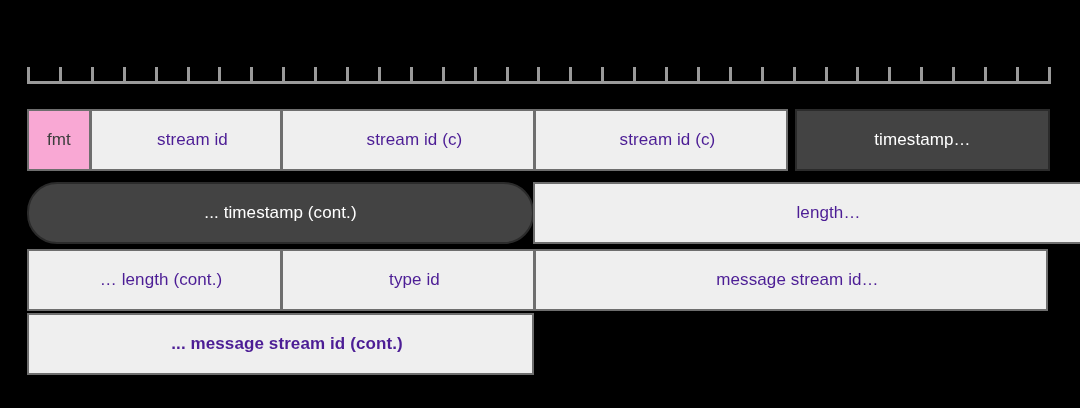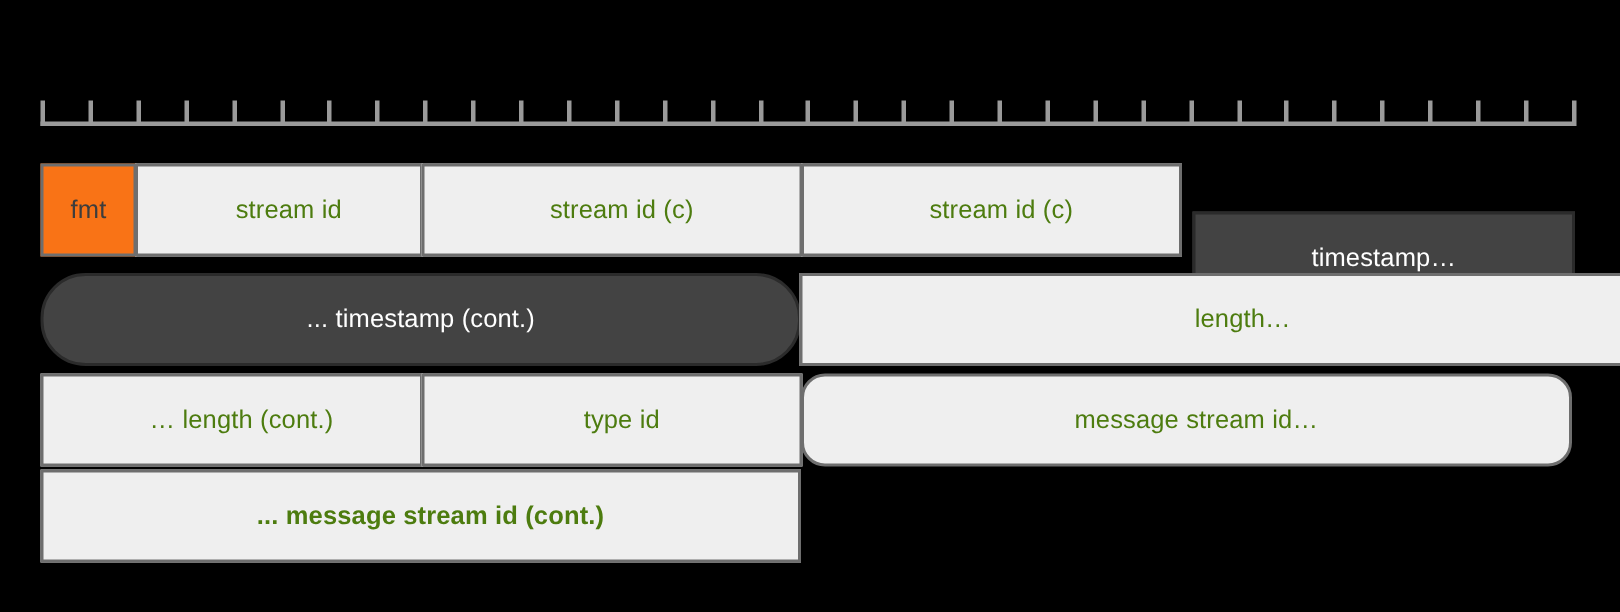--- a/index.html
+++ b/index.html
@@ -59,25 +59,25 @@
     display: flex;
     align-items: center;
     justify-content: center;
     font-size: 17px;
     letter-spacing: 0.1px;
     white-space: nowrap;
   }
   .cell.light {
     background: #efefef;
     border: 2px solid #6e6e6e;
-    color: #4d7c0f;
+    color: #4c1d95;
     padding-left: 13px;
   }
   .cell.mid {
-    background: #f97316;
+    background: #f9a8d4;
     border: 2px solid #6e6e6e;
     color: #3d3d3d;
   }
   .cell.dark {
     background: #434343;
     border: 2px solid #2b2b2b;
     color: #ffffff;
   }
 </style>
 </head>
@@ -123,29 +123,29 @@
         <div class="ruler-tick" style="left: 1020.8px;"></div>
       </div>
   </div>
 
   <div id="rows-container">
       <div class="row" style="top: 109px;">
         <div class="cell mid" style="left: 0px; width: 64px;">fmt</div>
         <div class="cell light" style="left: 63px; width: 192px;">stream id</div>
         <div class="cell light" style="left: 254px; width: 254px;">stream id (c)</div>
         <div class="cell light" style="left: 507px; width: 254px;">stream id (c)</div>
-        <div class="cell dark" style="left: 768px; width: 255px; margin-top: 32px;">timestamp…</div>
+        <div class="cell dark" style="left: 768px; width: 255px;">timestamp…</div>
       </div>
       <div class="row" style="top: 182px;">
         <div class="cell dark" style="left: 0px; width: 507px; border-radius: 30px;">... timestamp (cont.)</div>
         <div class="cell light" style="left: 506px; width: 578px;">length…</div>
       </div>
       <div class="row" style="top: 249px;">
         <div class="cell light" style="left: 0px; width: 255px;">… length (cont.)</div>
         <div class="cell light" style="left: 254px; width: 254px; text-align: right;">type id</div>
-        <div class="cell light" style="left: 507px; width: 514px; border-radius: 16px;">message stream id…</div>
+        <div class="cell light" style="left: 507px; width: 514px;">message stream id…</div>
       </div>
       <div class="row" style="top: 313px;">
         <div class="cell light" style="left: 0px; width: 507px; font-weight: bold;">... message stream id (cont.)</div>
       </div>
     </div>
 
 </div>
 
 </body></html>

